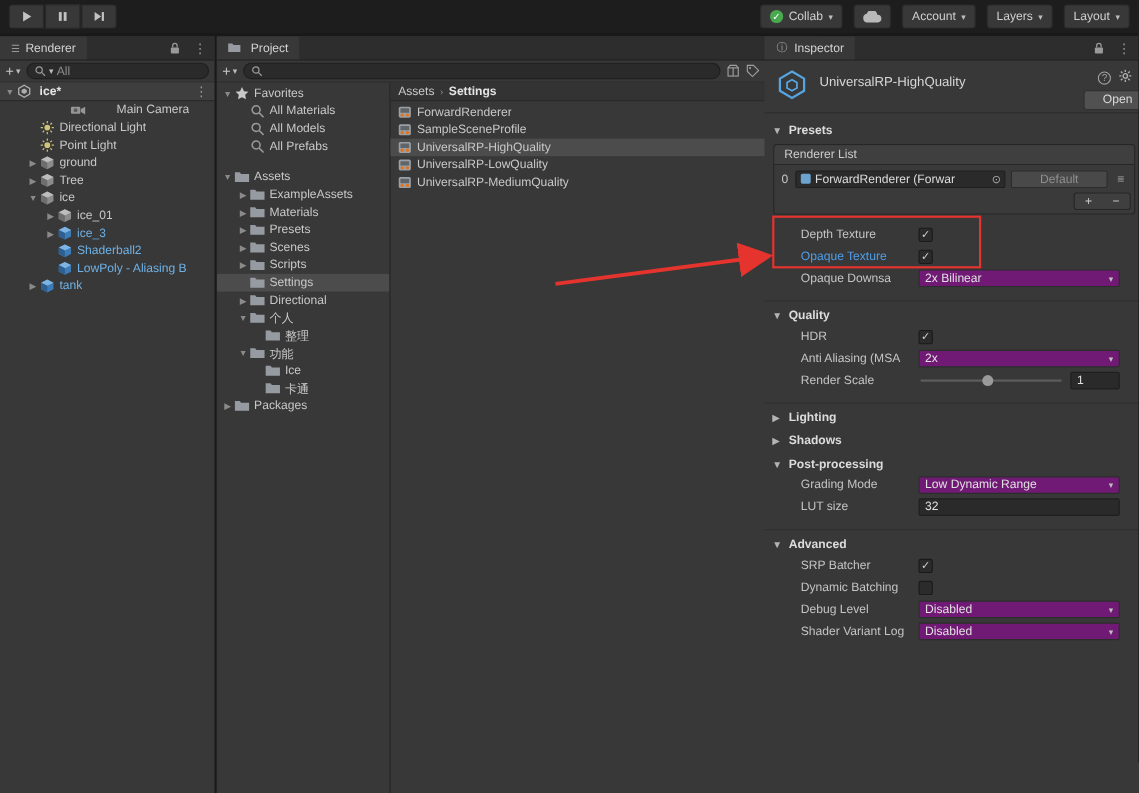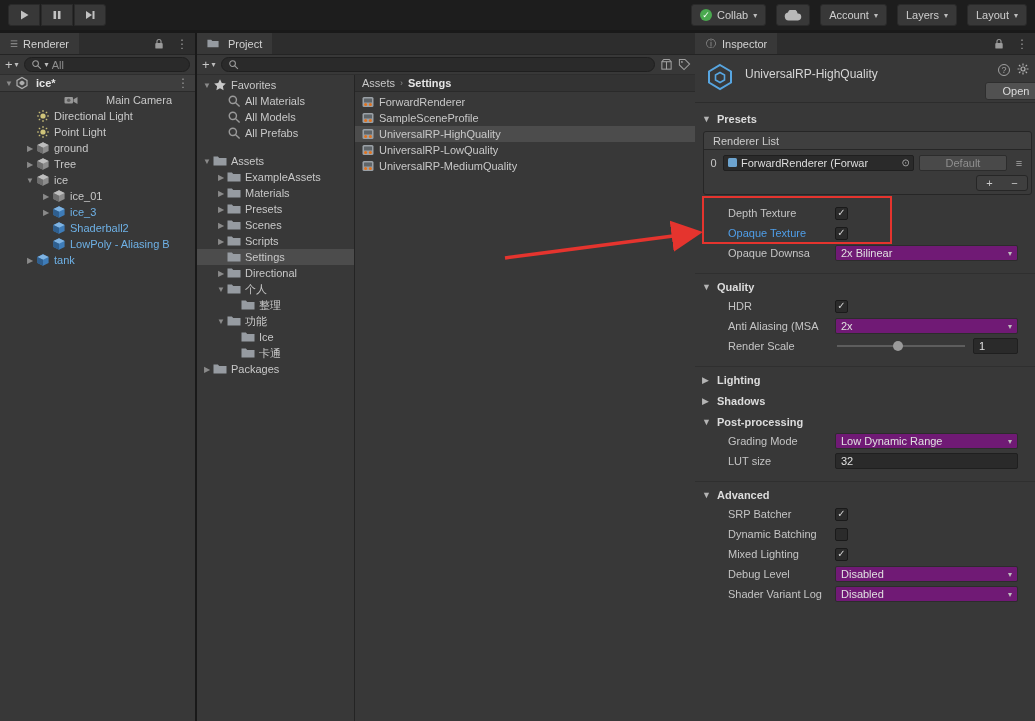--- a/index.html
+++ b/index.html
@@ -784,24 +784,20 @@
       </div>
       <div class="irow">
         <span class="ilabel">SRP Batcher</span>
         <span class="checkbox checked"></span>
       </div>
       <div class="irow">
         <span class="ilabel">Dynamic Batching</span>
         <span class="checkbox"></span>
       </div>
       <div class="irow">
-        <span class="ilabel">Mixed Lighting</span>
-        <span class="checkbox checked"></span>
-      </div>
-      <div class="irow">
         <span class="ilabel">Debug Level</span>
         <div class="dropdown">
           <span class="dval">Disabled</span>
           <span class="darr">▾</span>
         </div>
       </div>
       <div class="irow">
         <span class="ilabel">Shader Variant Log</span>
         <div class="dropdown">
           <span class="dval">Disabled</span>

